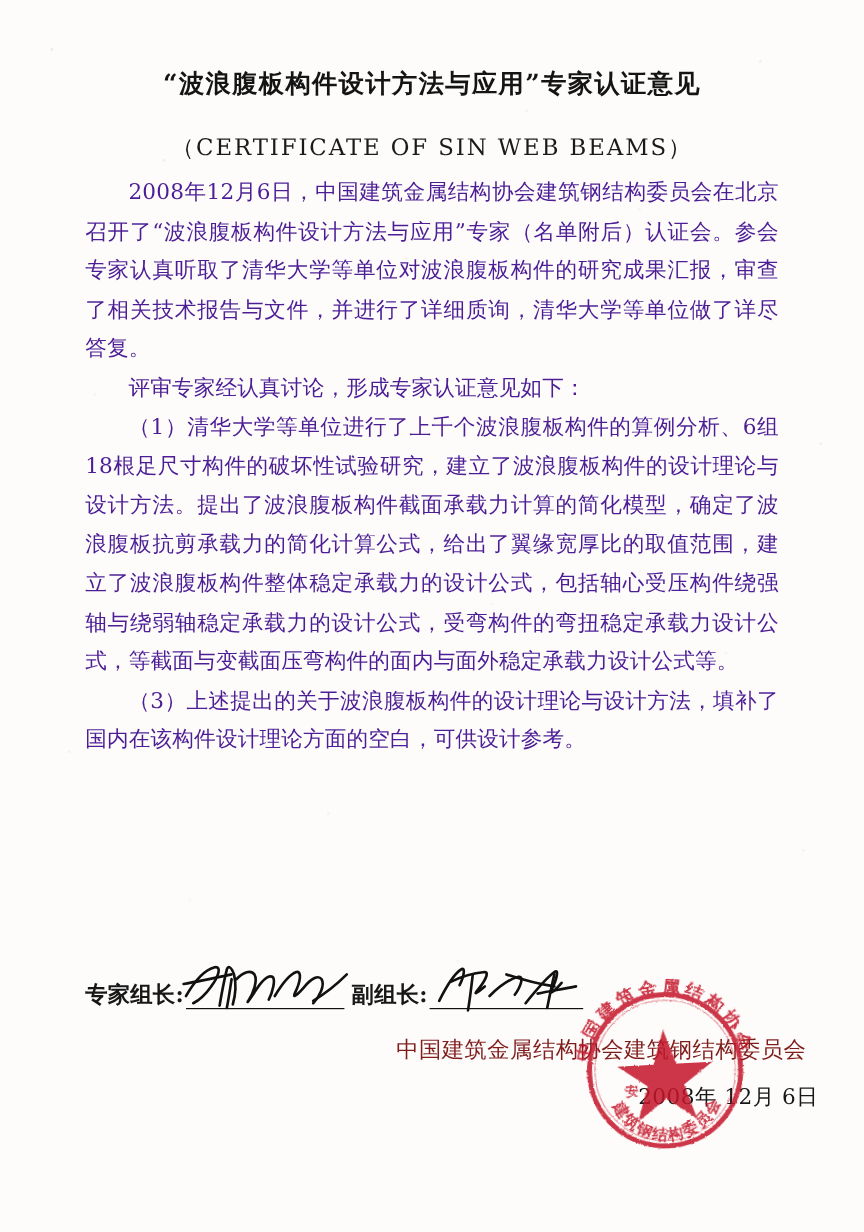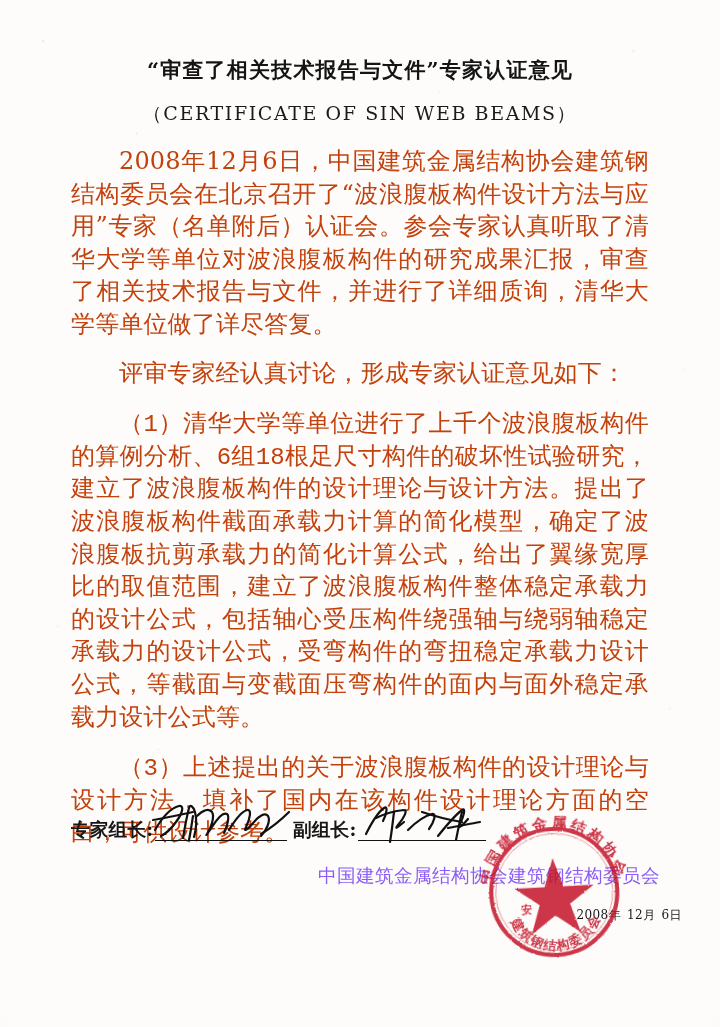--- a/index.html
+++ b/index.html
@@ -62,46 +62,46 @@
     text-align: center;
   }
   .title-cn {
     font-size: 21px;
     font-weight: 700;
     letter-spacing: 1.2px;
     line-height: 30px;
     color: #141414;
   }
   .title-en {
-    margin-top: 14px;
+    margin-top: 24px;
     font-size: 19px;
     font-weight: 400;
     letter-spacing: 1.6px;
     line-height: 28px;
     font-family: "DejaVu Serif", "Liberation Serif", serif;
     color: #1a1a1a;
   }
 
   
   .body-text {
     position: absolute;
     left: 71px;
     top: 145px;
     width: 578px;
   }
   .para {
-    font-size: 24px;
+    font-size: 18px;
     line-height: 32.6px;
     letter-spacing: 0.15px;
-    color: #c2410c;
+    color: #4c1d95;
     text-align: justify;
     text-justify: inter-character;
     margin: 0;
   }
-  .para + .para { margin-top: 18px; font-family: Liberation Mono, monospace; }
+  .para + .para { margin-top: 0; }
   .indent { text-indent: 2em; }
 
   
   .sig-row {
     position: absolute;
     left: 71px;
     top: 812px;
     width: 578px;
     height: 40px;
     font-weight: bold;
@@ -141,31 +141,31 @@
 
   
   .footer-block {
     position: absolute;
     left: 0;
     top: 862px;
     width: 720px;
   }
   .org-line {
     text-align: right;
-    padding-right: 60px;
+    padding-right: 48px;
     font-size: 18.6px;
     line-height: 28px;
     letter-spacing: 0.4px;
-    color: #8b5cf6;
+    color: #7f1d1d;
   }
   .date-line {
     text-align: right;
     padding-right: 38px;
     margin-top: 11px;
-    font-size: 12px;
+    font-size: 18px;
     line-height: 28px;
     letter-spacing: 0.4px;
     color: #171717;
   }
   .date-line .d-sep { display: inline-block; width: 6px; }
 
   
   .seal {
     position: absolute;
     left: 470px;
@@ -179,21 +179,21 @@
   .seal svg { display: block; }
 </style>
 </head>
 <body>
 
 <div class="page">
 
   <div class="paper-texture"></div>
 
   <div class="title-block">
-    <div class="title-cn">“审查了相关技术报告与文件”专家认证意见</div>
+    <div class="title-cn">“波浪腹板构件设计方法与应用”专家认证意见</div>
     <div class="title-en">（CERTIFICATE OF SIN WEB BEAMS）</div>
   </div>
 
   <div class="body-text">
     <p class="para indent">2008年12月6日，中国建筑金属结构协会建筑钢结构委员会在北京召开了“波浪腹板构件设计方法与应用”专家（名单附后）认证会。参会专家认真听取了清华大学等单位对波浪腹板构件的研究成果汇报，审查了相关技术报告与文件，并进行了详细质询，清华大学等单位做了详尽答复。</p>
     <p class="para indent">评审专家经认真讨论，形成专家认证意见如下：</p>
     <p class="para indent">（1）清华大学等单位进行了上千个波浪腹板构件的算例分析、6组18根足尺寸构件的破坏性试验研究，建立了波浪腹板构件的设计理论与设计方法。提出了波浪腹板构件截面承载力计算的简化模型，确定了波浪腹板抗剪承载力的简化计算公式，给出了翼缘宽厚比的取值范围，建立了波浪腹板构件整体稳定承载力的设计公式，包括轴心受压构件绕强轴与绕弱轴稳定承载力的设计公式，受弯构件的弯扭稳定承载力设计公式，等截面与变截面压弯构件的面内与面外稳定承载力设计公式等。</p>
     <p class="para indent">（3）上述提出的关于波浪腹板构件的设计理论与设计方法，填补了国内在该构件设计理论方面的空白，可供设计参考。</p>
   </div>
 

